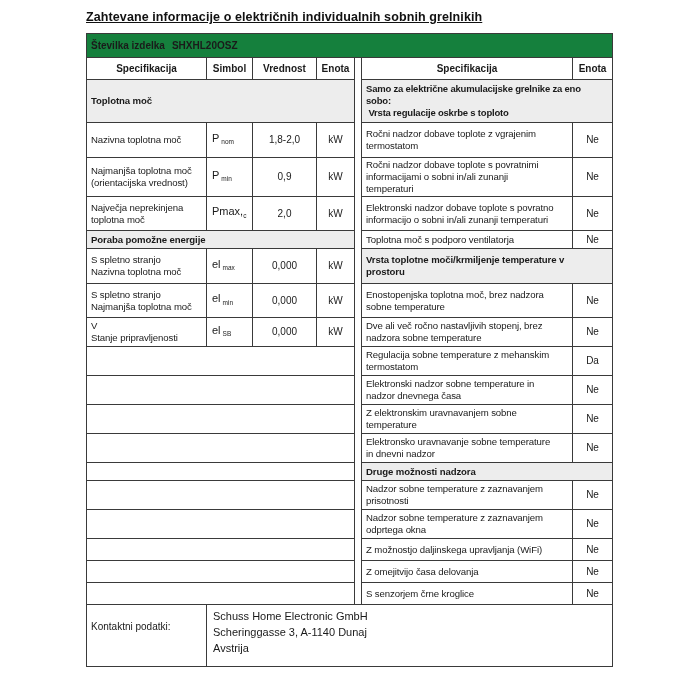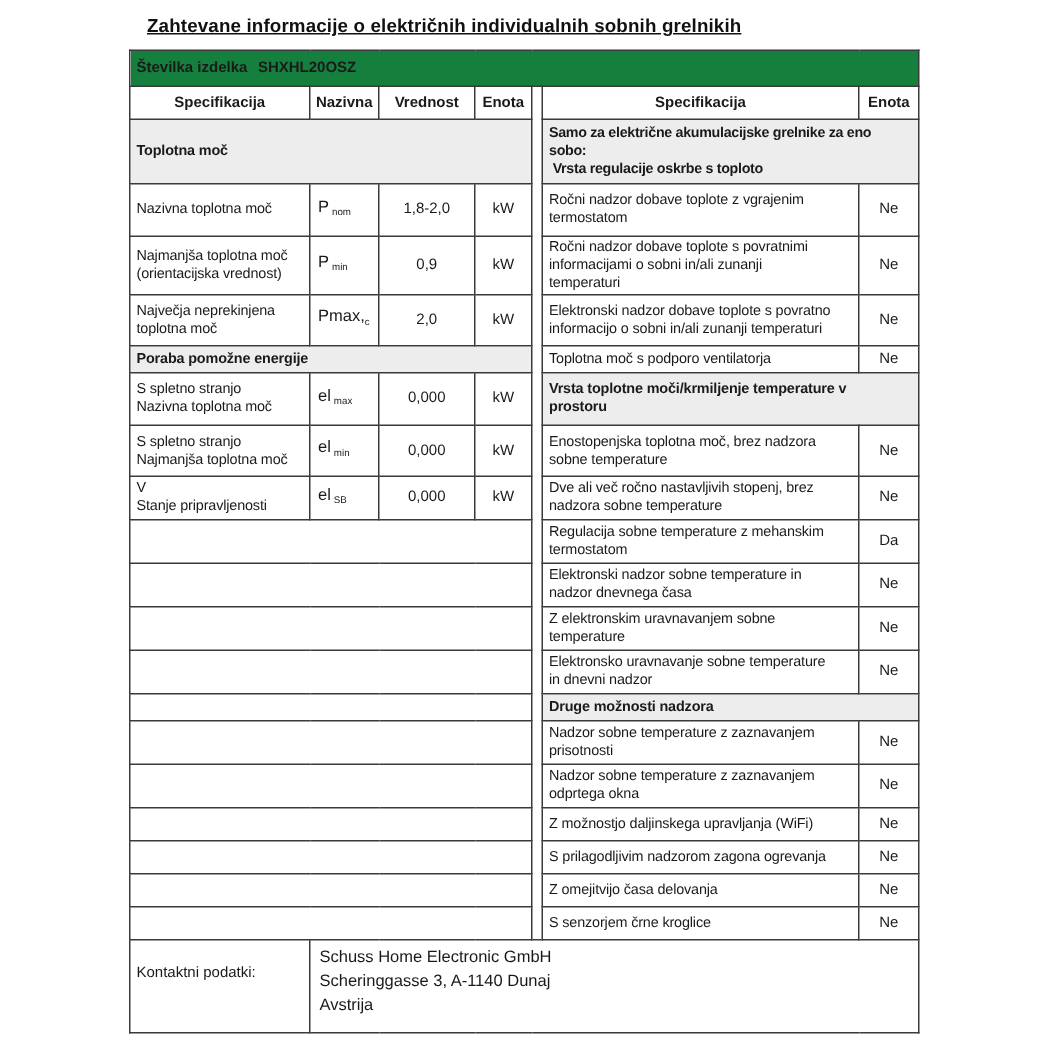--- a/index.html
+++ b/index.html
@@ -11,21 +11,21 @@
     color: #1a1a1a;
     overflow: hidden;
   }
   .content { position: absolute; left: 86px; top: 10px; width: 528px; }
   .doc-title {
     font-size: 12.5px;
     font-weight: bold;
     text-decoration: underline;
     color: #111;
     letter-spacing: 0.1px;
-    margin: 0 0 9px 12px;
+    margin: 0 0 9px 0;
     white-space: nowrap;
   }
   table.spec {
     border-collapse: collapse;
     table-layout: fixed;
     width: 526px;
   }
   td {
     border: 1px solid #3a3a3a;
     font-size: 9.6px;
@@ -66,21 +66,21 @@
           <col style="width:40px">
       </colgroup>
 
       <tbody>
           <tr style="height:24px">
         <td class="product-cell" colspan="7"><span>Številka izdelka</span><span class="product-value">SHXHL20OSZ</span></td>
       </tr>
 
       <tr style="height:22px">
         <td class="hdr">Specifikacija</td>
-        <td class="hdr">Nazivna</td>
+        <td class="hdr">Simbol</td>
         <td class="hdr">Vrednost</td>
         <td class="hdr">Enota</td>
         <td class="gap"></td>
         <td class="hdr">Specifikacija</td>
         <td class="hdr">Enota</td>
       </tr>
 
       <tr style="height:43px">
         <td class="sect" colspan="4">Toplotna moč</td>
         <td class="gap"></td>
@@ -221,26 +221,20 @@
         <td class="val">Ne</td>
       </tr>
 
       <tr style="height:22px">
         <td colspan="4"></td>
         <td class="gap"></td>
         <td class="spec-cell">Z možnostjo daljinskega upravljanja (WiFi)</td>
         <td class="val">Ne</td>
       </tr>
 
-      <tr style="height:22px">
-        <td colspan="4"></td>
-        <td class="gap"></td>
-        <td class="spec-cell">S prilagodljivim nadzorom zagona ogrevanja</td>
-        <td class="val">Ne</td>
-      </tr>
 
       <tr style="height:22px">
         <td colspan="4"></td>
         <td class="gap"></td>
         <td class="spec-cell">Z omejitvijo časa delovanja</td>
         <td class="val">Ne</td>
       </tr>
 
       <tr style="height:22px">
         <td colspan="4"></td>

